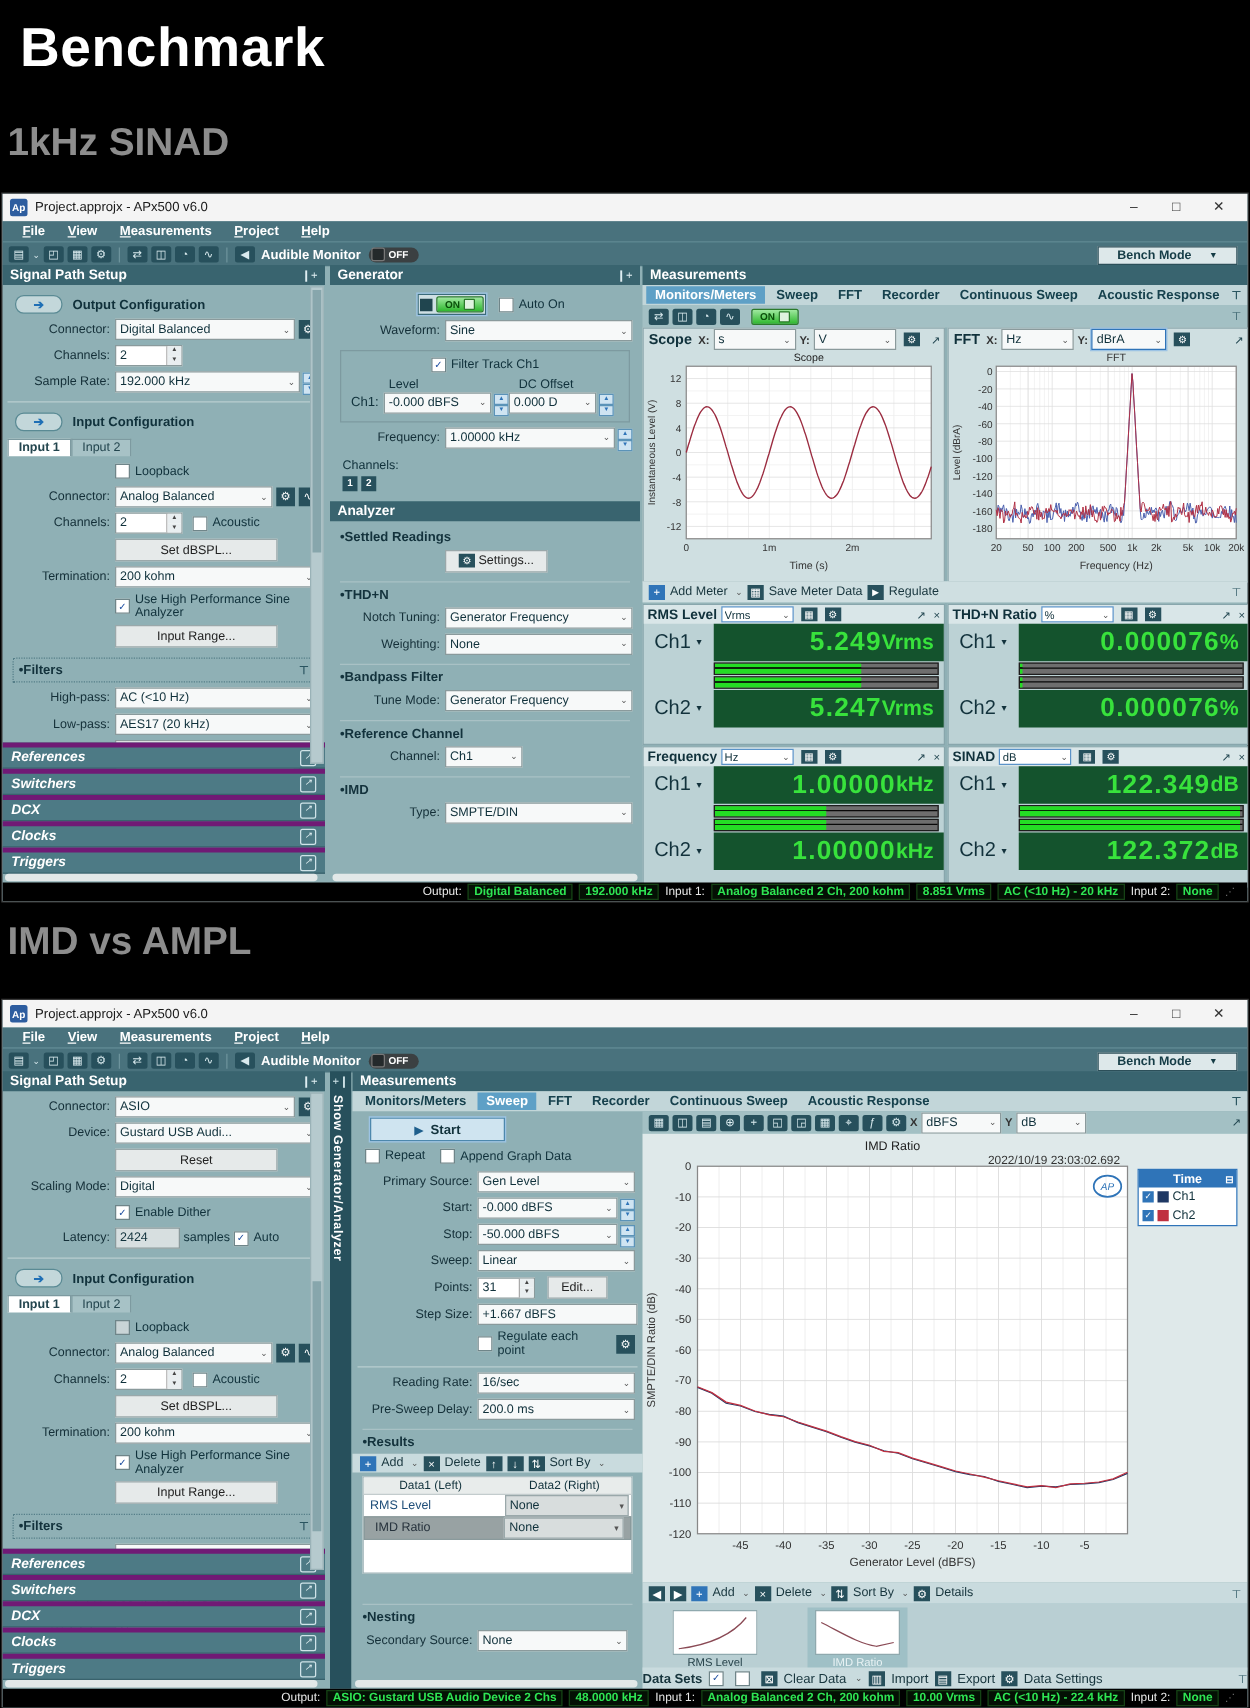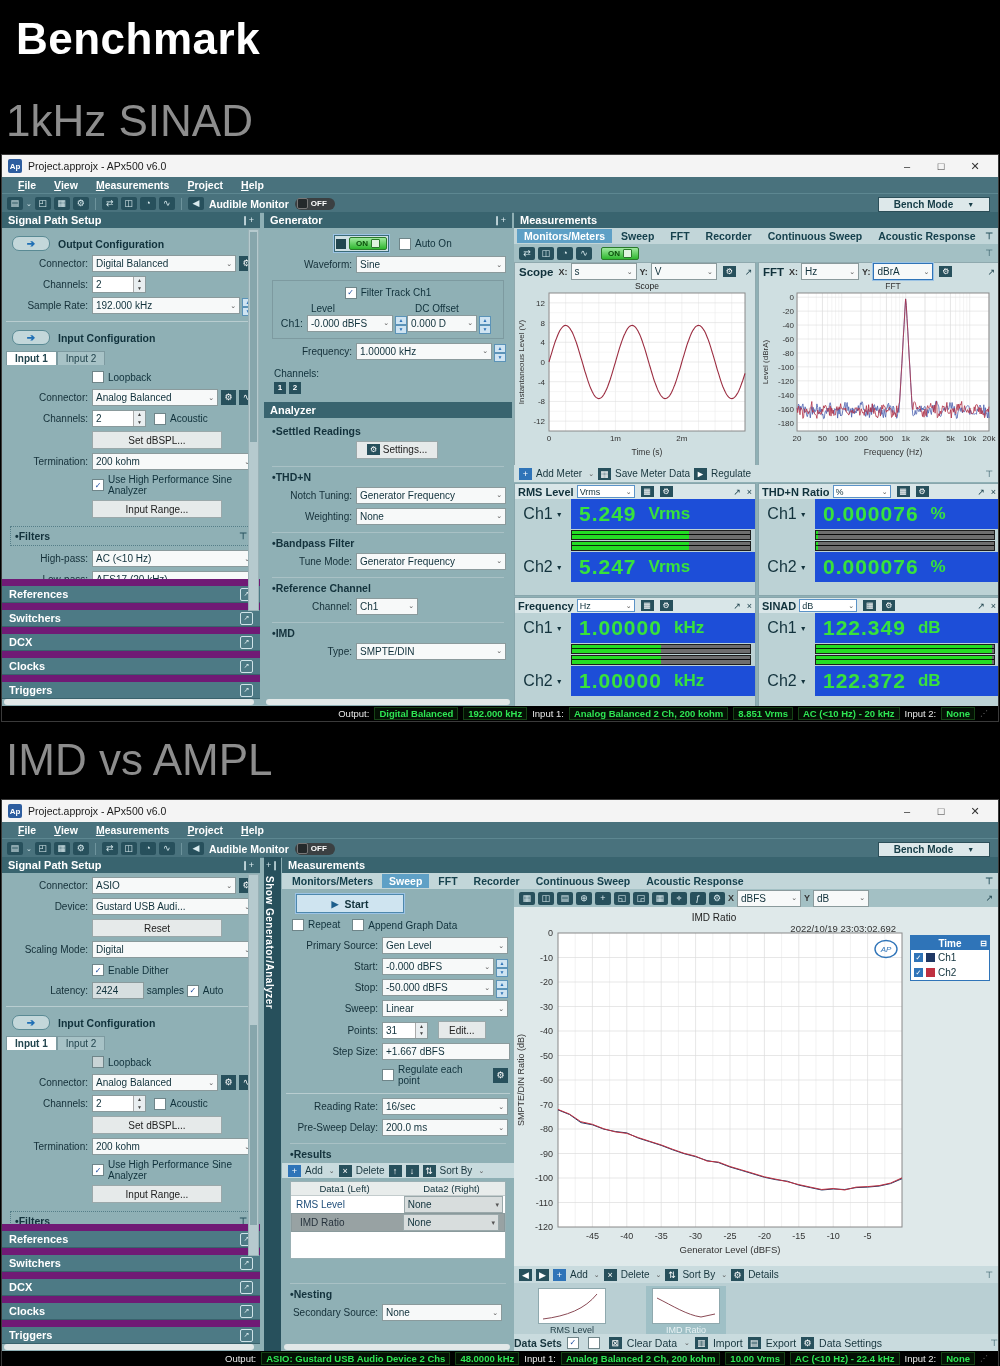--- a/index.html
+++ b/index.html
@@ -1,19 +1,19 @@
 <!DOCTYPE html>
 <html><head>
 <meta charset="utf-8">
 <style>
   html,body{margin:0;padding:0;background:#000;}
   body{width:1000px;height:1366px;position:relative;overflow:hidden;
        font-family:"Liberation Sans",sans-serif;color:#10313b;}
   .h1{position:absolute;left:16px;top:14px;font-size:44px;font-weight:700;color:#fff;letter-spacing:.5px;}
-  .h2{position:absolute;left:6px;font-size:44px;font-weight:400;color:#8d8d8d;}
+  .h2{position:absolute;left:6px;font-size:31px;font-weight:700;color:#8d8d8d;}
   #sub1{top:96px;} #sub2{top:735px;}
 
   
   .win{position:absolute;left:2px;width:996px;height:566px;background:#8fb0b5;
        box-shadow:0 0 0 1px #3a3a3a;overflow:hidden;font-size:10.5px;}
   .tbar{height:22px;background:#f4f4f4;display:flex;align-items:center;padding:0 6px;gap:6px;}
   .appico{width:14px;height:14px;background:#2d5d9f;color:#fff;font-size:8px;font-weight:bold;
           display:flex;align-items:center;justify-content:center;border-radius:2px;}
   .ttitle{font-size:10.5px;color:#1b1b1b;}
   .wbtns{margin-left:auto;display:flex;gap:0;}
@@ -73,22 +73,22 @@
   .pinico{margin-left:auto;color:#2a5560;font-size:9px;}
   .hdrarrow{display:flex;align-items:center;gap:8px;margin:8px 6px 2px 10px;}
   .cfgpill{width:36px;height:13px;border:1px solid #5a8a94;border-radius:7px;background:#c3d7da;
            display:flex;align-items:center;justify-content:center;color:#1f6fb5;font-size:10px;font-weight:bold;}
   .hdrarrow b{font-size:10.5px;}
   .ltabs{display:flex;margin:6px 0 0 4px;}
   .ltab{padding:1px 8px;font-size:10px;border:1px solid #7d9aa0;border-bottom:none;background:#a7c2c6;color:#23454e;}
   .ltab.on{background:#fff;font-weight:bold;}
   .hr{height:1px;background:#b9cdd0;margin:7px 4px 1px 4px;}
   .acc{position:absolute;left:0;right:0;}
-  .accitem{height:16px;background:#4d7a85;border-top:7px solid #701a75;border-bottom:1px solid #39626c;
-           color:#fff;font-weight:bold;font-size:11px;display:flex;align-items:center;padding:0 7px;}
+  .accitem{height:16px;background:#4d7a85;border-top:4px solid #701a75;border-bottom:1px solid #39626c;
+           color:#fff;font-weight:bold;font-size:11px;display:flex;align-items:center;padding:0 7px;font-style:italic;}
   .ext{width:11px;height:11px;border:1px solid #cfe3e8;color:#e4f2f5;font-size:7px;line-height:10px;
        text-align:center;border-radius:2px;font-weight:normal;}
   .vscroll{position:absolute;width:9px;background:#b6cace;border:1px solid #9ab2b7;}
   .vthumb{position:absolute;left:1px;right:1px;background:#87a6ac;}
   .hscroll{position:absolute;height:6px;background:#e2e8e8;border-radius:3px;bottom:1px;}
 
   
   .colL{position:absolute;left:0;top:0;bottom:0;width:258px;}
   .mid{position:absolute;left:262px;top:0;bottom:0;width:248px;}
   .colR{position:absolute;left:512px;top:0;bottom:0;width:484px;}
@@ -123,22 +123,22 @@
   .mbico.dk{background:#27505c;}
   .meter{position:absolute;width:240px;height:111px;background:#bcd2d5;border:1px solid #88a6ac;}
   .mhead{height:15px;background:#d9e6e8;display:flex;align-items:center;padding:0 3px;gap:3px;}
   .mtitle{font-weight:bold;font-size:11px;}
   .munit{width:52px;height:11px;background:#fff;border:1px solid #5b93c8;font-size:9px;display:flex;
          align-items:center;padding:0 2px;}
   .hico{color:#20454f;font-size:9px;margin-left:3px;}
   .mrow{display:flex;height:30px;}
   .mch{width:56px;display:flex;align-items:center;justify-content:center;gap:3px;font-size:16px;color:#12323c;}
   .mch i{font-style:normal;font-size:7px;}
-  .lcd{flex:1;background:#1d4ed8;display:flex;align-items:center;
-       padding:0 8px;gap:12px;overflow:hidden;}
+  .lcd{flex:1;background:#14532d;display:flex;align-items:center;justify-content:flex-end;
+       padding:0 8px;overflow:hidden;}
   .lcdv{color:#38e23c;font-weight:bold;font-size:21px;letter-spacing:1px;white-space:nowrap;}
   .lcdu{color:#38e23c;font-weight:bold;font-size:17px;}
   .btrack{height:8px;margin:1px 4px 1px 56px;background:#6e6e6e;border:1px solid #1d1d1d;position:relative;}
   .btrack:after{content:"";position:absolute;left:0;right:0;top:3px;height:1px;background:#090909;}
   .bfill{position:absolute;left:0;top:0;bottom:0;z-index:1;
          background:linear-gradient(180deg,#24dd24 0 3px,#0a280a 3px 4px,#24dd24 4px 8px);}
 
   
   .vstrip{position:absolute;left:262px;top:0;bottom:0;width:17px;background:#27505c;color:#fff;}
   .vstrip .plus{display:block;text-align:center;font-size:9px;padding-top:3px;color:#cfe3e8;}

